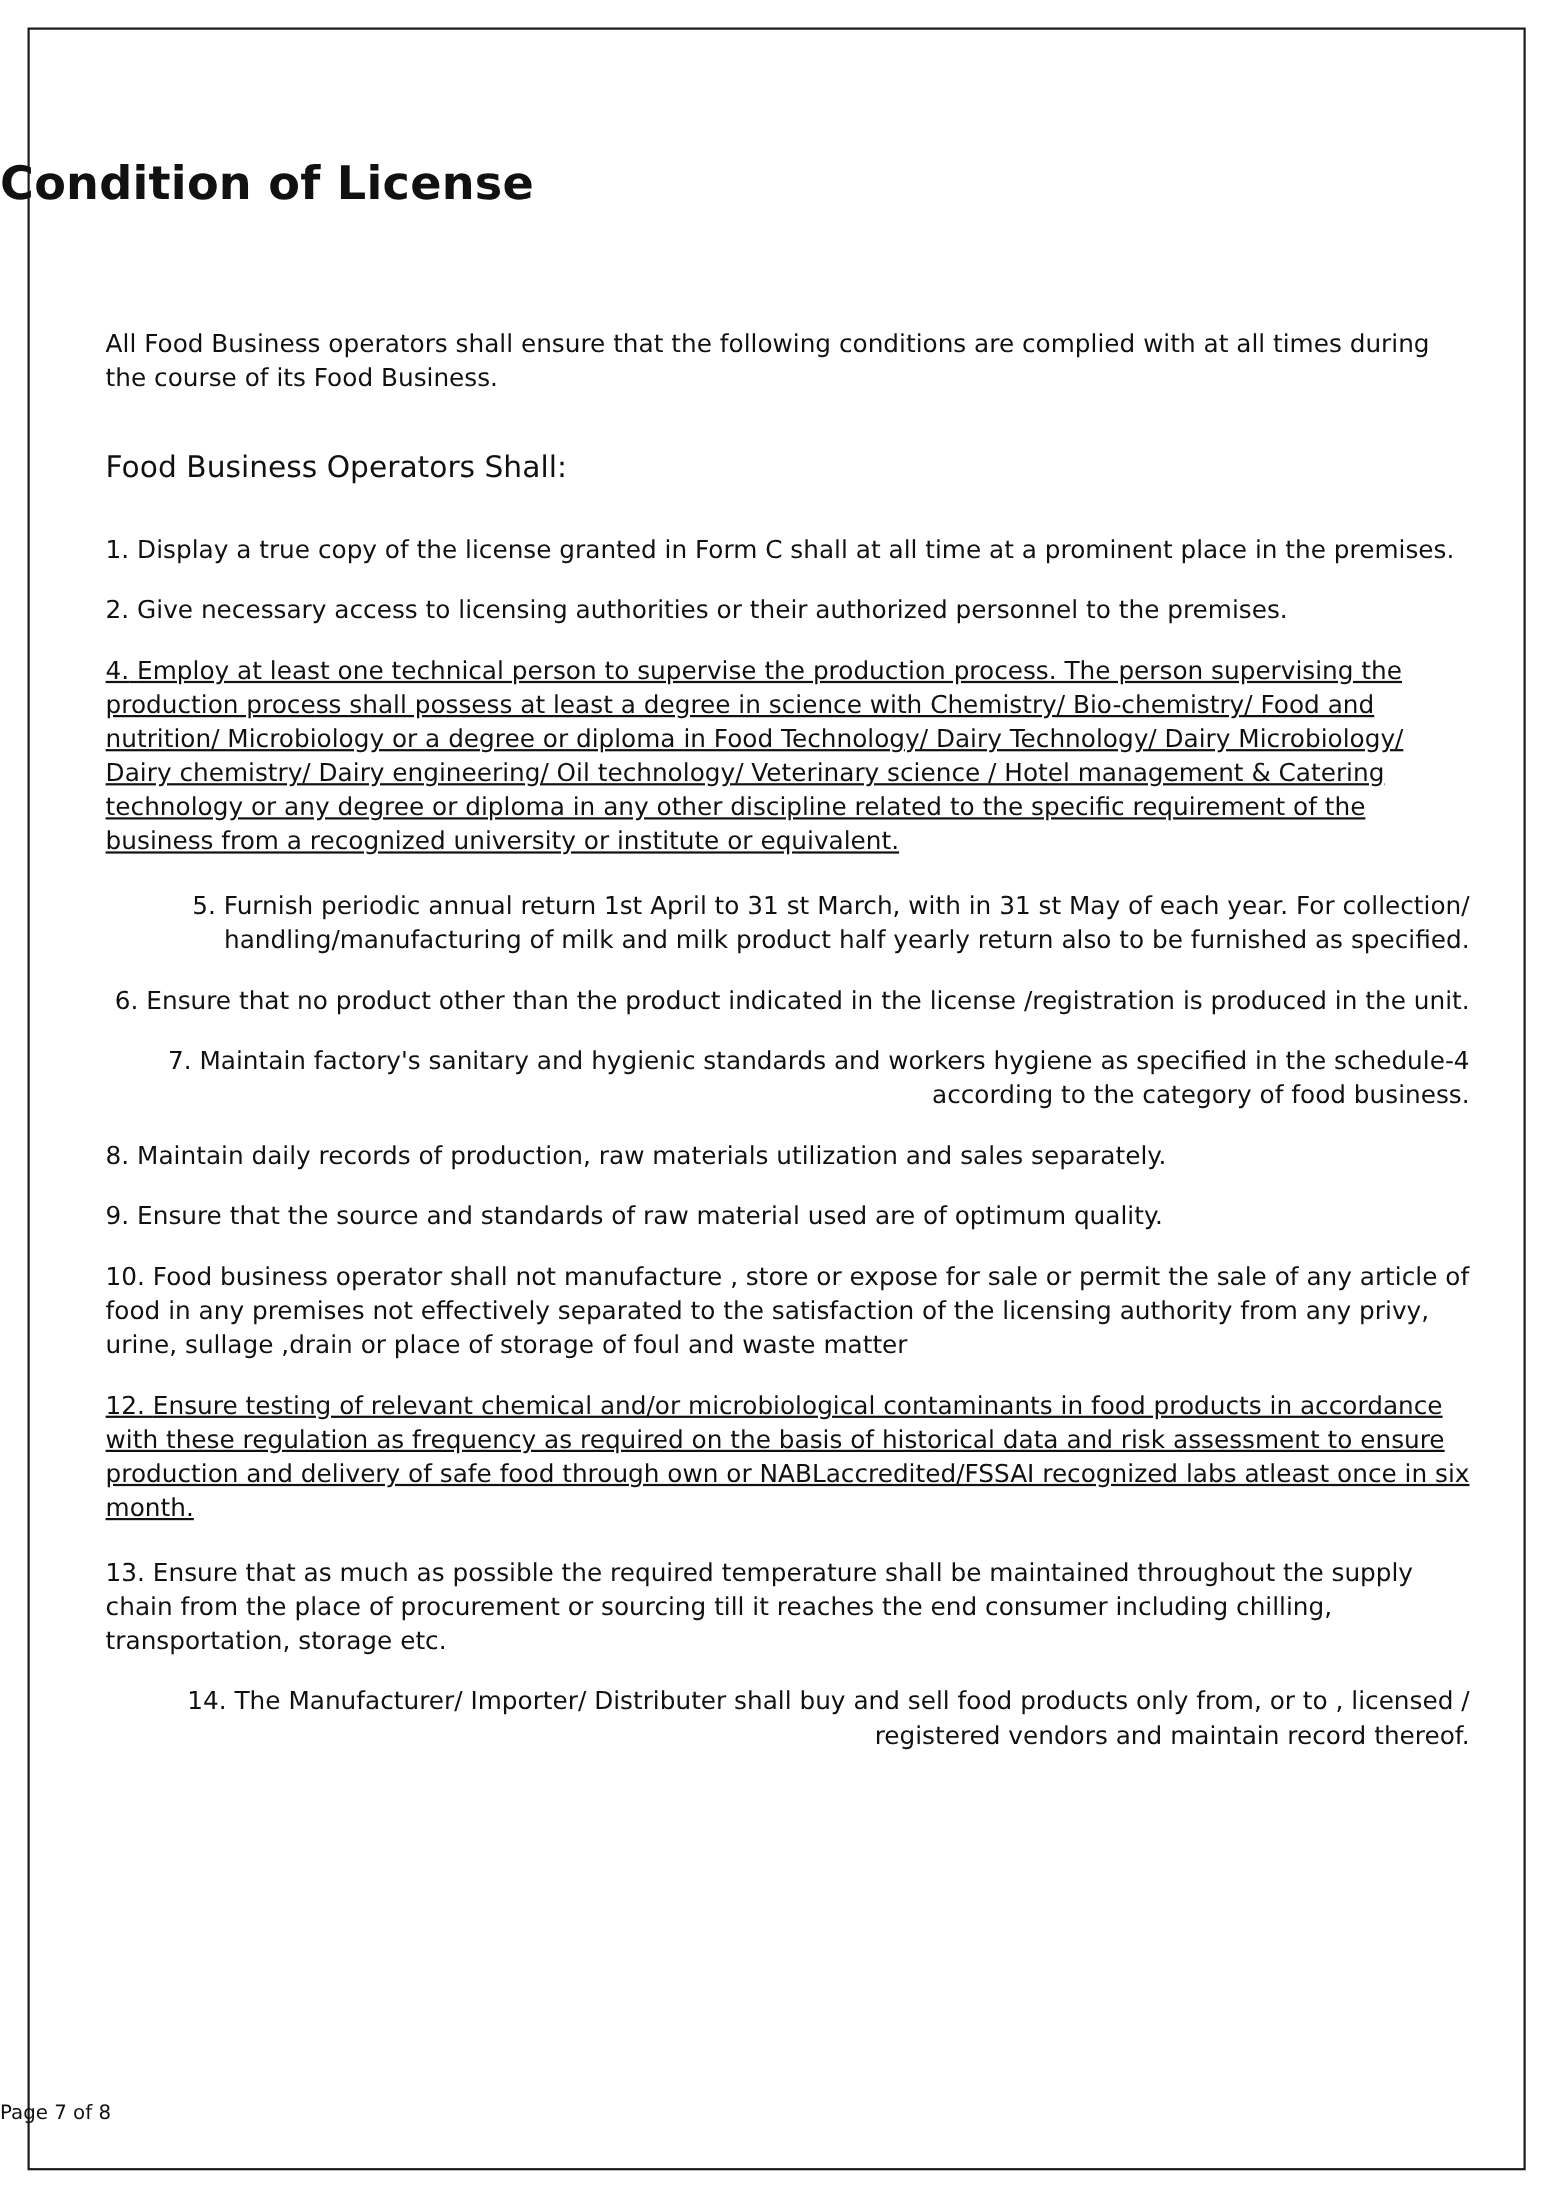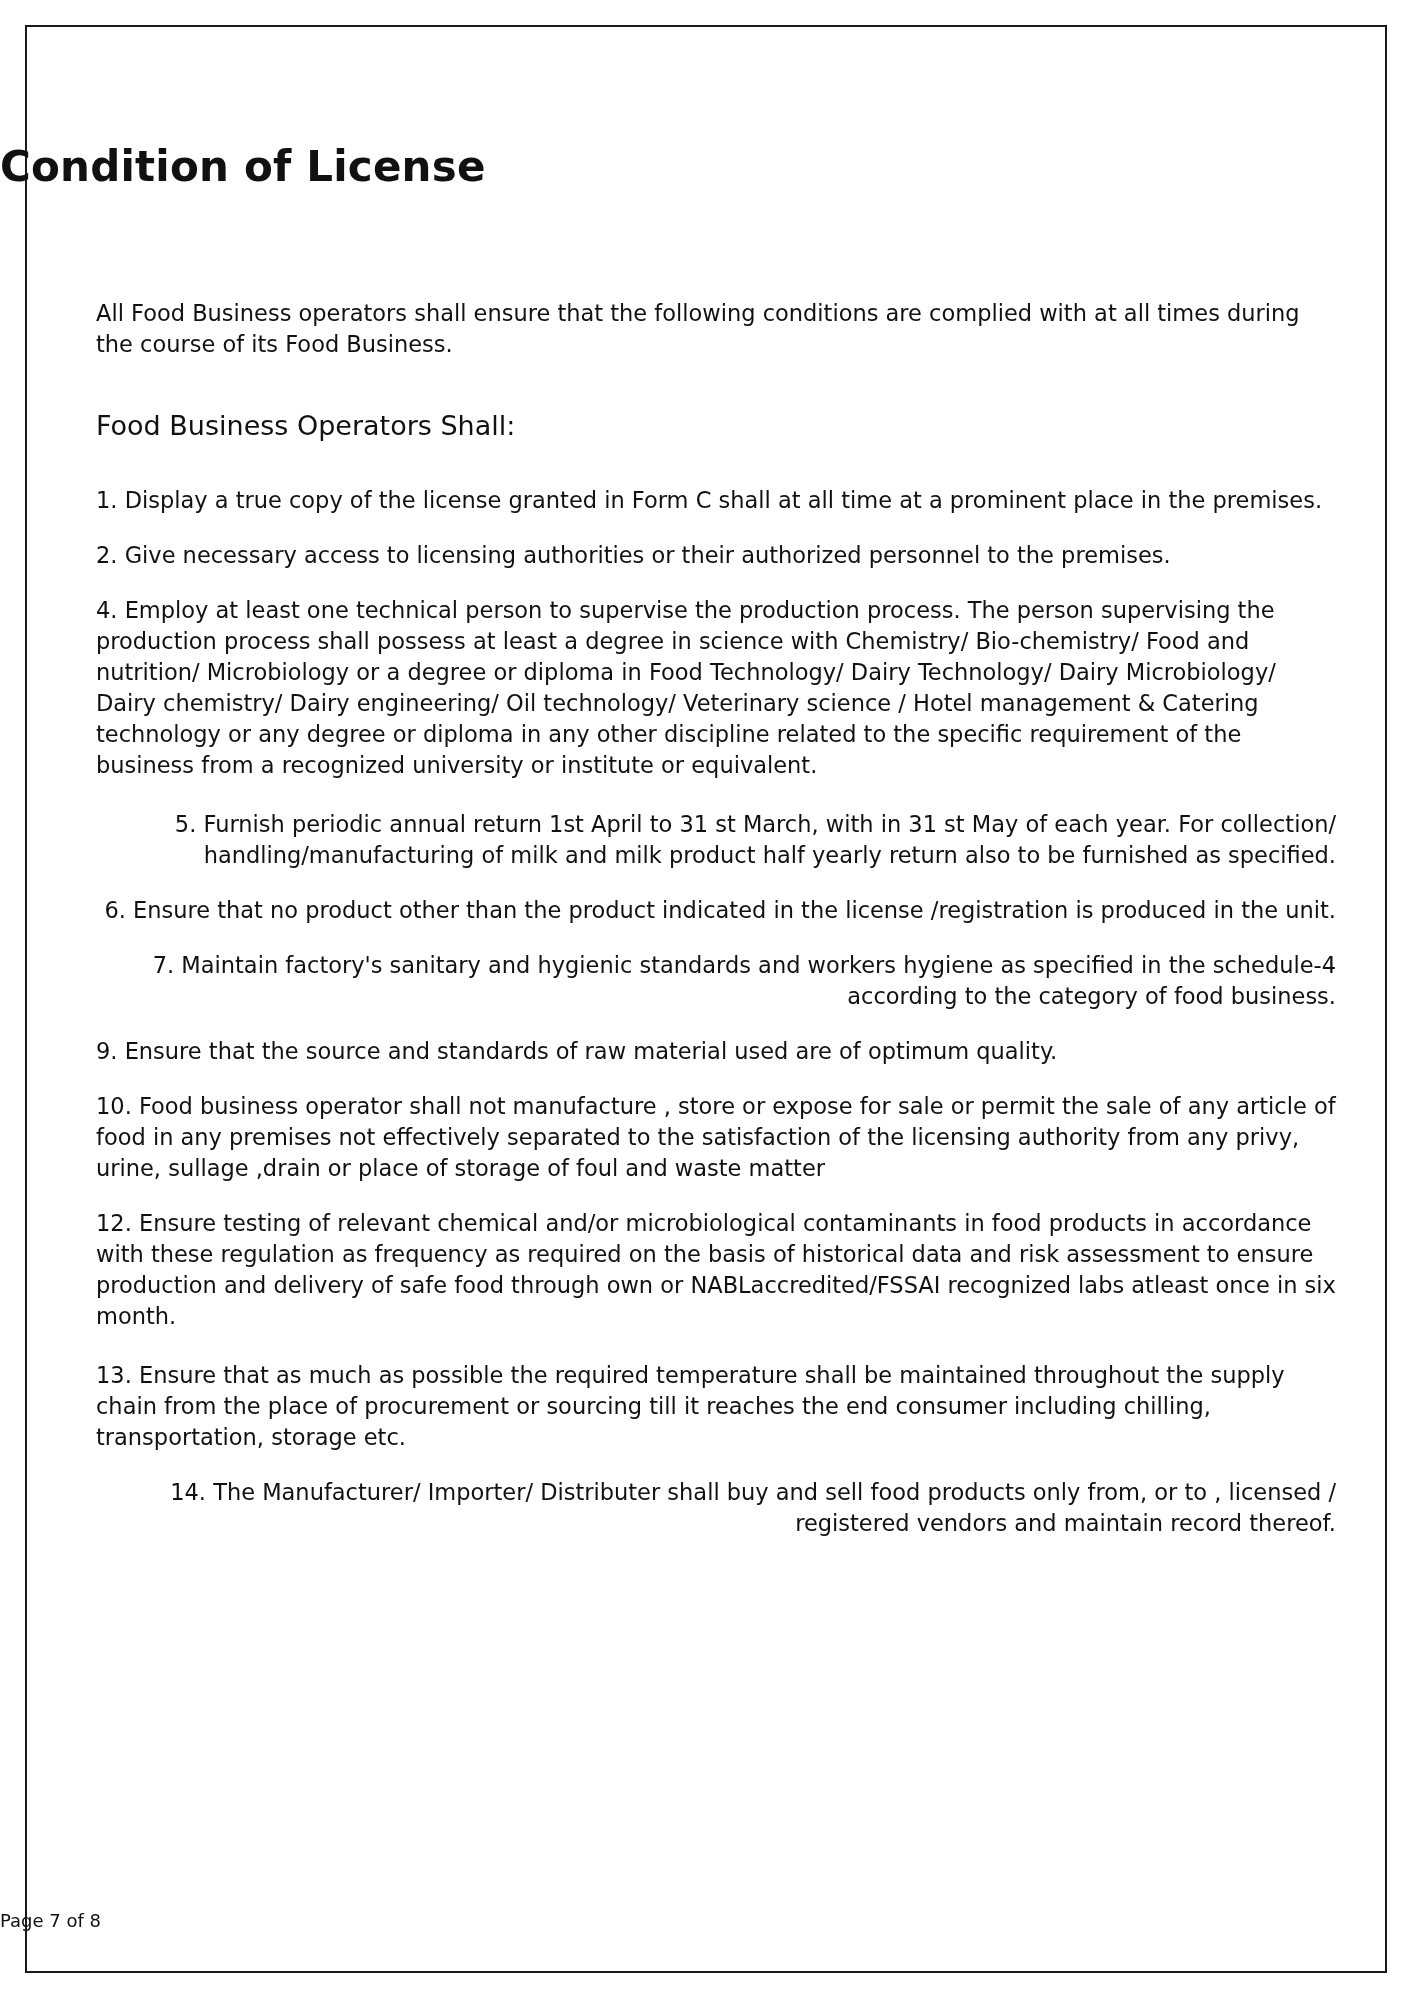--- a/index.html
+++ b/index.html
@@ -6,41 +6,42 @@
     body { width: 1414px; height: 2000px; position: relative; font-family: "DejaVu Sans", sans-serif; color: #111111; }
     .page-border { position: absolute; left: 25px; top: 25px; width: 1362px; height: 1948px; border: 2px solid #1a1a1a; box-sizing: border-box; }
     .title { position: absolute; top: 142px; left: 0; width: 1414px; font-weight: bold; font-size: 42px; letter-spacing: 0.2px; }
     .content { position: absolute; left: 96px; top: 298px; width: 1240px; font-size: 22.5px; line-height: 31px; }
     .intro { margin: 0 0 50px 0; }
     .subheading { font-weight: normal; font-size: 27px; margin: 0 0 44px 0; }
     .list { margin: 0; padding: 0; }
     .item { margin: 0 0 24px 0; }
     .item.hang { padding-left: 38px; text-indent: -38px; text-align: right; }
     .item.flat { }
-    .item.tall { margin-bottom: 28px; }
+    .item.tall { margin-bottom: 28px; text-decoration: underline; }
     .footer { position: absolute; top: 1910px; left: 0; width: 1146px; font-size: 18px; }
   </style>
 </head>
 <body>
 
 <div class="page-border"></div>
 
 <h1 class="title" style="margin:0;">Condition of License</h1>
 
 <div class="content">
   <p class="intro">All Food Business operators shall ensure that the following conditions are complied with at all times during the course of its Food Business.</p>
   <div class="subheading">Food Business Operators Shall:</div>
 
   <div class="list">
     <p class="item flat"><span>1.</span> <span>Display a true copy of the license granted in Form C shall at all time at a prominent place in the premises.</span></p>
     <p class="item flat"><span>2.</span> <span>Give necessary access to licensing authorities or their authorized personnel to the premises.</span></p>
     <p class="item flat tall"><span>4.</span> <span>Employ at least one technical person to supervise the production process. The person supervising the production process shall possess at least a degree in science with Chemistry/ Bio-chemistry/ Food and nutrition/ Microbiology or a degree or diploma in Food Technology/ Dairy Technology/ Dairy Microbiology/ Dairy chemistry/ Dairy engineering/ Oil technology/ Veterinary science / Hotel management &amp; Catering technology or any degree or diploma in any other discipline related to the specific requirement of the business from a recognized university or institute or equivalent.</span></p>
     <p class="item hang"><span>5.</span> <span>Furnish periodic annual return 1st April to 31 st March, with in 31 st May of each year. For collection/ handling/manufacturing of milk and milk product half yearly return also to be furnished as specified.</span></p>
     <p class="item hang"><span>6.</span> <span>Ensure that no product other than the product indicated in the license /registration is produced in the unit.</span></p>
     <p class="item hang"><span>7.</span> <span>Maintain factory's sanitary and hygienic standards and workers hygiene as specified in the schedule-4 according to the category of food business.</span></p>
+    <p class="item flat"><span>8.</span> <span>Maintain daily records of production, raw materials utilization and sales separately.</span></p>
     <p class="item flat"><span>9.</span> <span>Ensure that the source and standards of raw material used are of optimum quality.</span></p>
     <p class="item flat"><span>10.</span> <span>Food business operator shall not manufacture , store or expose for sale or permit the sale of any article of food in any premises not effectively separated to the satisfaction of the licensing authority from any privy, urine, sullage ,drain or place of storage of foul and waste matter</span></p>
     <p class="item flat tall"><span>12.</span> <span>Ensure testing of relevant chemical and/or microbiological contaminants in food products in accordance with these regulation as frequency as required on the basis of historical data and risk assessment to ensure production and delivery of safe food through own or NABLaccredited/FSSAI recognized labs atleast once in six month.</span></p>
     <p class="item flat"><span>13.</span> <span>Ensure that as much as possible the required temperature shall be maintained throughout the supply chain from the place of procurement or sourcing till it reaches the end consumer including chilling, transportation, storage etc.</span></p>
     <p class="item hang"><span>14.</span> <span>The Manufacturer/ Importer/ Distributer shall buy and sell food products only from, or to , licensed / registered vendors and maintain record thereof.</span></p>
   </div>
 </div>
 
 <div class="footer">Page 7 of 8</div>
 

